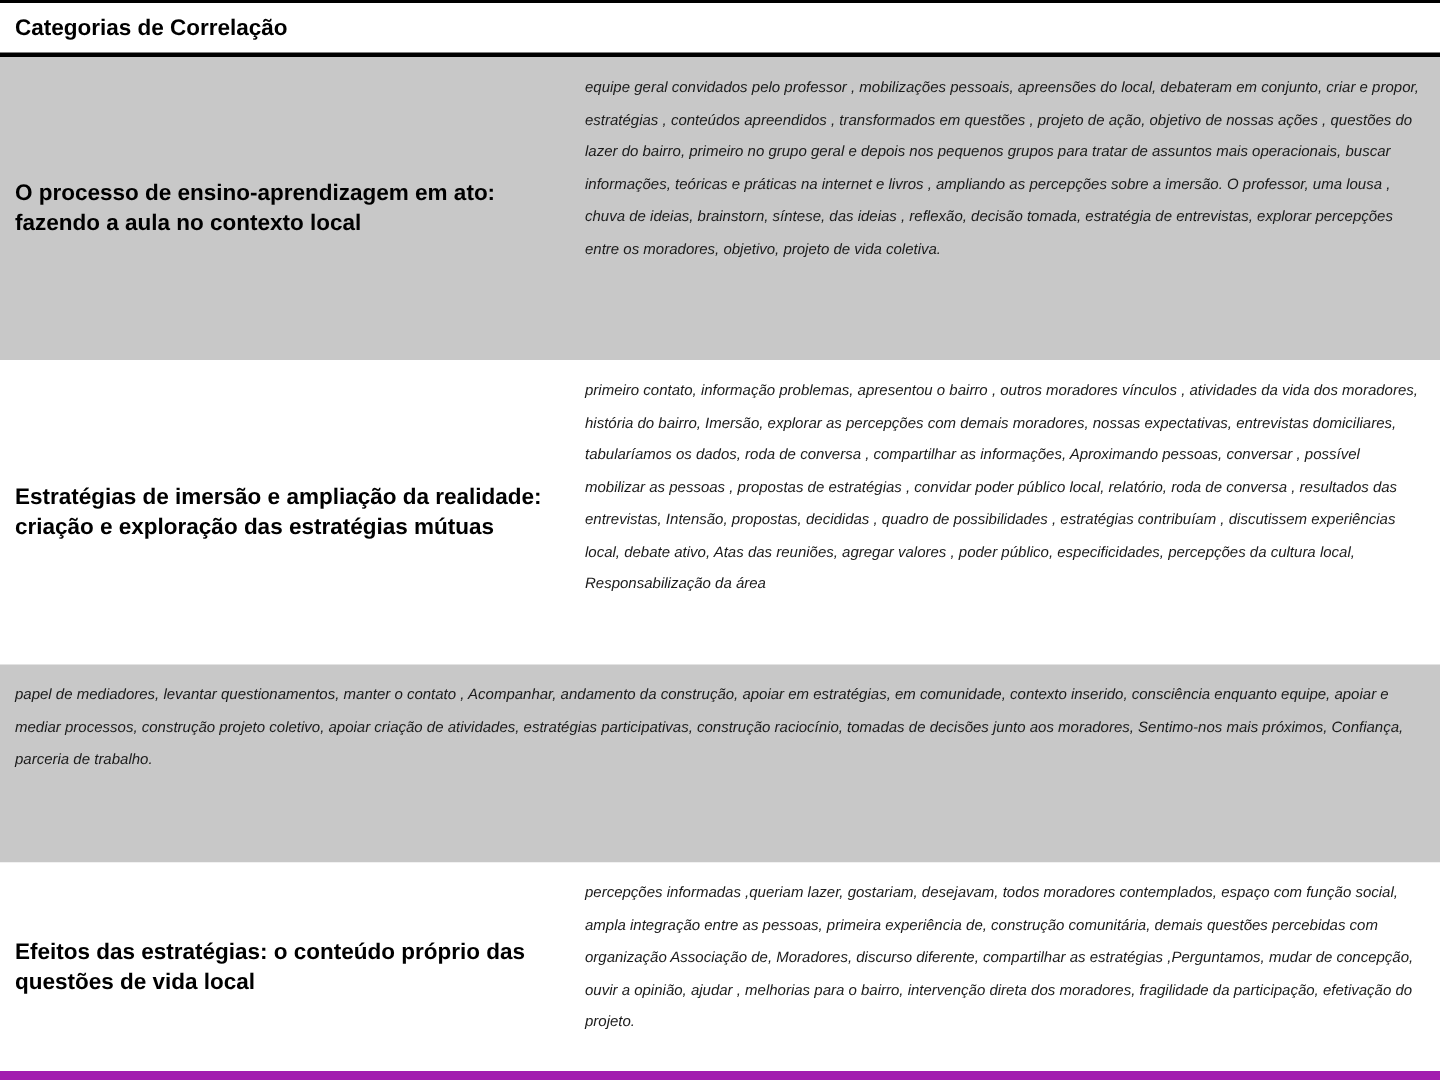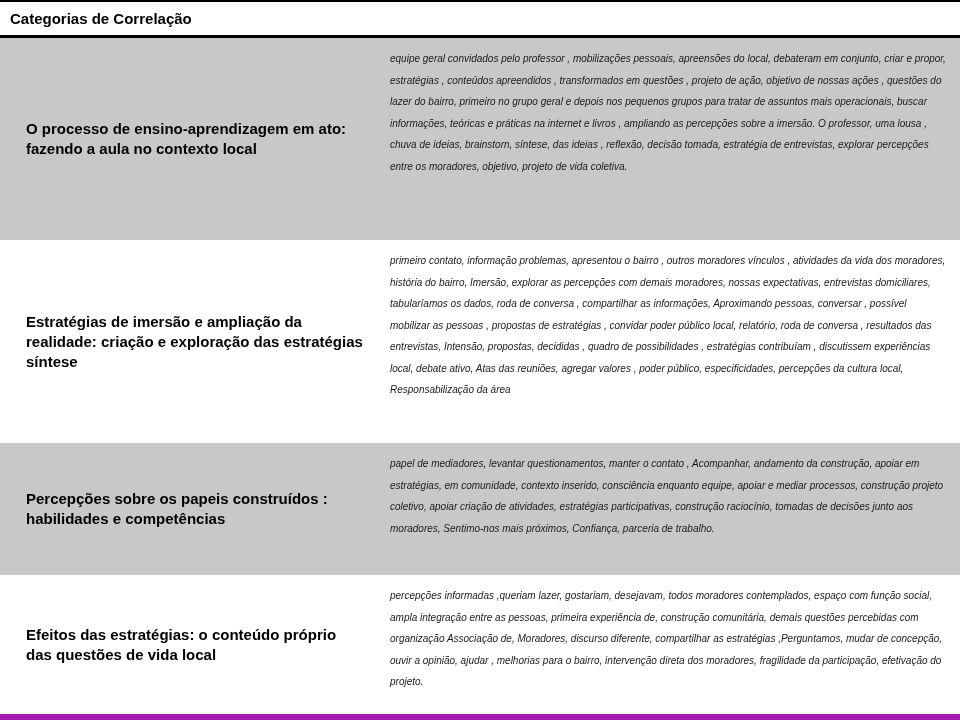--- a/index.html
+++ b/index.html
@@ -44,21 +44,21 @@
     display: flex;
     box-sizing: border-box;
     flex: 0 0 auto;
   }
   .row.shaded { background: #c8c8c8; }
   .row.plain  { background: #ffffff; }
   .cell-left {
     flex: 0 0 380px;
     width: 380px;
     box-sizing: border-box;
-    padding: 6px 14px 6px 26px;
+    padding: 6px 14px 6px 10px;
     display: flex;
     align-items: center;
   }
   .cell-left .category {
     font-weight: bold;
     font-size: 15px;
     line-height: 20px;
     color: #000000;
   }
   .cell-right {
@@ -89,29 +89,26 @@
 
     <div class="row shaded r1">
       <div class="cell-left">
         <span class="category">O processo de ensino-aprendizagem em ato:  fazendo a aula no contexto local</span>
       </div>
       <div class="cell-right">equipe geral convidados pelo professor , mobilizações pessoais, apreensões do local, debateram em conjunto, criar e propor,  estratégias , conteúdos apreendidos , transformados  em questões , projeto de ação, objetivo de nossas ações , questões do lazer do bairro, primeiro no grupo geral e depois nos pequenos grupos para tratar  de assuntos mais operacionais, buscar informações, teóricas e práticas na internet e livros , ampliando as percepções sobre a imersão. O professor, uma lousa , chuva de ideias, brainstorn, síntese, das ideias , reflexão, decisão tomada, estratégia de entrevistas, explorar percepções entre os moradores, objetivo, projeto de vida coletiva.</div>
     </div>
 
     <div class="row plain r2">
       <div class="cell-left">
-        <span class="category">Estratégias de imersão e ampliação da realidade: criação e exploração das estratégias síntese</span>
+        <span class="category">Estratégias de imersão e ampliação da realidade: criação e exploração das estratégias mútuas</span>
       </div>
       <div class="cell-right">primeiro contato, informação problemas, apresentou o bairro , outros moradores vínculos , atividades da vida dos moradores, história do bairro, Imersão, explorar as percepções com demais moradores, nossas expectativas, entrevistas domiciliares, tabularíamos os dados, roda de conversa , compartilhar as informações, Aproximando pessoas, conversar , possível mobilizar as pessoas , propostas de estratégias , convidar poder público local, relatório, roda de conversa , resultados das entrevistas, Intensão, propostas, decididas , quadro de possibilidades , estratégias contribuíam , discutissem experiências local, debate ativo, Atas das reuniões, agregar valores , poder público, especificidades, percepções da cultura local, Responsabilização da área</div>
     </div>
 
     <div class="row shaded r3">
-      <div class="cell-left">
-        <span class="category">Percepções sobre os papeis construídos : habilidades e competências</span>
-      </div>
       <div class="cell-right">papel de mediadores, levantar questionamentos, manter o contato , Acompanhar, andamento da construção, apoiar em estratégias, em comunidade, contexto inserido, consciência enquanto equipe, apoiar e mediar processos, construção projeto coletivo, apoiar criação de atividades, estratégias participativas, construção raciocínio, tomadas de decisões junto aos moradores, Sentimo-nos mais próximos, Confiança, parceria de trabalho.</div>
     </div>
 
     <div class="row plain r4">
       <div class="cell-left">
         <span class="category">Efeitos das estratégias: o conteúdo próprio das questões de vida local</span>
       </div>
       <div class="cell-right">percepções informadas ,queriam lazer, gostariam,  desejavam, todos moradores contemplados, espaço com função social, ampla integração entre as pessoas, primeira experiência de, construção comunitária, demais questões percebidas com organização Associação de, Moradores, discurso diferente, compartilhar as estratégias ,Perguntamos, mudar de concepção, ouvir a opinião, ajudar , melhorias para o bairro, intervenção direta dos moradores, fragilidade da participação, efetivação do projeto.</div>
     </div>
 

